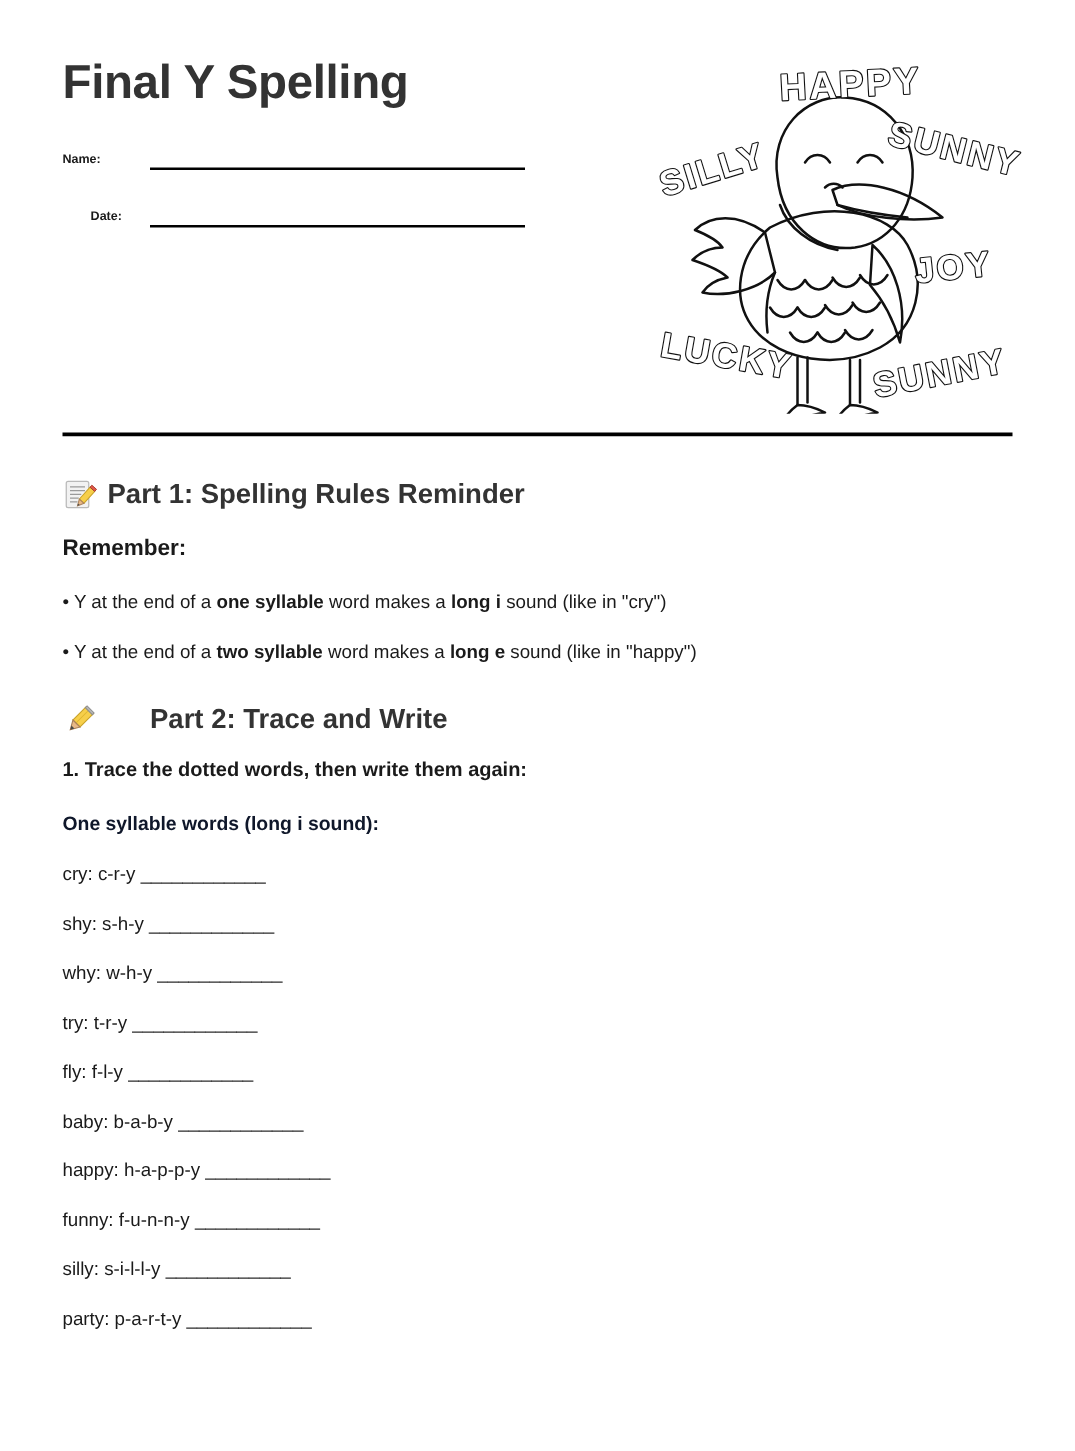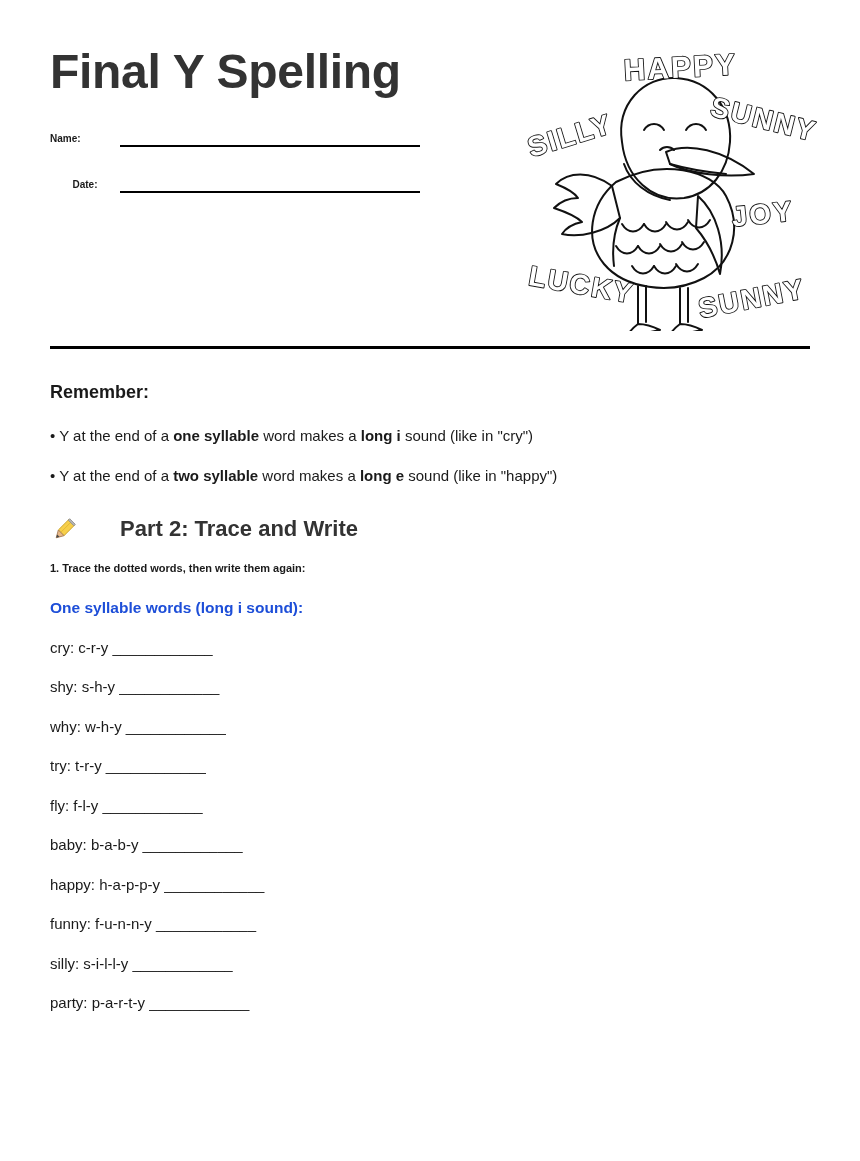--- a/index.html
+++ b/index.html
@@ -24,21 +24,21 @@
   }
 
   
   .header {
     position: absolute;
     left: 50px;
     top: 46px;
     width: 470px;
   }
   .worksheet-title {
-    font-size: 48px;
+    font-size: 38px;
     font-weight: bold;
     color: #333333;
     letter-spacing: -0.3px;
     line-height: 1.1;
     margin: 0;
     white-space: nowrap;
   }
   .field-row {
     display: flex;
     align-items: flex-end;
@@ -118,30 +118,30 @@
   .rule-line {
     font-size: 15px;
     color: #1a1a1a;
     margin: 0 0 20px 0;
     line-height: 1.3;
   }
   .rule-line b { font-weight: bold; }
 
   .part2 { margin-top: 30px; gap: 34px; }
   .sub-instruction {
-    font-size: 11px;
+    font-size: 16px;
     font-weight: bold;
     color: #1a1a1a;
     margin: 0 0 22px 0;
     line-height: 1.3;
   }
   .group-title {
     font-size: 15.5px;
     font-weight: bold;
-    color: #1d4ed8;
+    color: #0f172a;
     margin: 0 0 20px 0;
     line-height: 1.3;
   }
   .word-line {
     font-size: 15px;
     color: #1a1a1a;
     margin: 0 0 20px 0;
     line-height: 1.3;
     white-space: nowrap;
   }
@@ -230,20 +230,41 @@
 
         <text x="178" y="262" transform="rotate(-11 232 254)" fill="#ffffff" stroke="#111111" stroke-width="1.8" font-size="28">SUNNY</text>
       </g>
     </svg>
   </div>
 
   <div class="divider"></div>
 
   <div class="content">
 
+    <div class="section-heading">
+      <span class="emoji">
+        <svg viewBox="0 0 28 28" xmlns="http://www.w3.org/2000/svg">
+          <rect x="3" y="3" width="18" height="21" rx="1.5" fill="#f2f2f2" stroke="#b9b9b9" stroke-width="1"></rect>
+          <g stroke="#9a9a9a" stroke-width="0.9">
+            <line x1="6" y1="7.5" x2="18" y2="7.5"></line>
+            <line x1="6" y1="10.5" x2="18" y2="10.5"></line>
+            <line x1="6" y1="13.5" x2="15" y2="13.5"></line>
+            <line x1="6" y1="16.5" x2="13" y2="16.5"></line>
+            <line x1="6" y1="19.5" x2="12" y2="19.5"></line>
+          </g>
+          <g transform="rotate(42 18 16)">
+            <rect x="15.5" y="7" width="5" height="13" fill="#f7cf4a" stroke="#c9a227" stroke-width="0.8"></rect>
+            <polygon points="15.5,20 20.5,20 18,25" fill="#e8b887" stroke="#a9805a" stroke-width="0.8"></polygon>
+            <polygon points="17,23.3 19,23.3 18,25" fill="#4a4a4a"></polygon>
+            <rect x="15.5" y="5" width="5" height="2.2" fill="#e05a4a" stroke="#a8382c" stroke-width="0.7"></rect>
+          </g>
+        </svg>
+      </span>
+      <span>Part 1: Spelling Rules Reminder</span>
+    </div>
 
     <p class="lead">Remember:</p>
 
     <p class="rule-line">
       <span>•</span><span> Y at the end of a </span><b>one syllable</b><span> word makes a </span><b>long i</b><span> sound (like in "cry")</span>
     </p>
 
     <p class="rule-line">
       <span>•</span><span> Y at the end of a </span><b>two syllable</b><span> word makes a </span><b>long e</b><span> sound (like in "happy")</span>
     </p>

